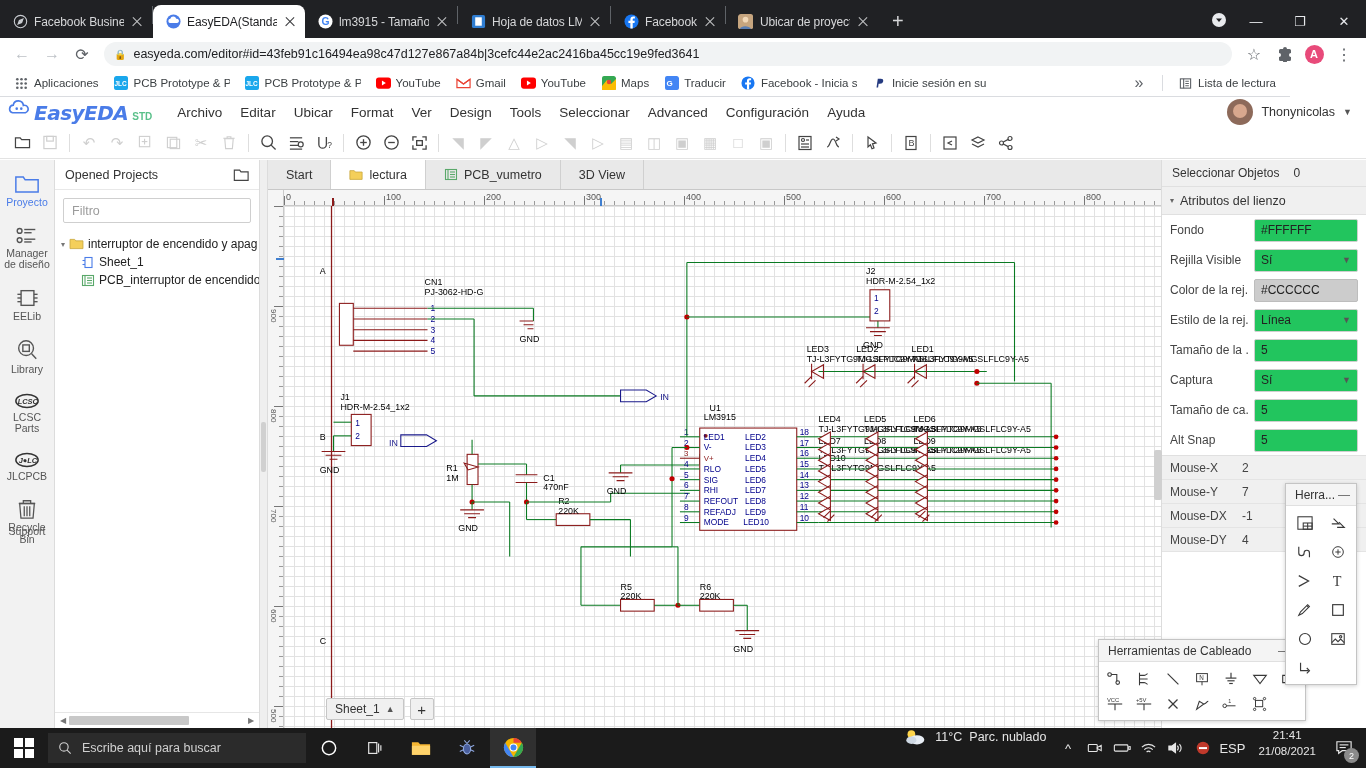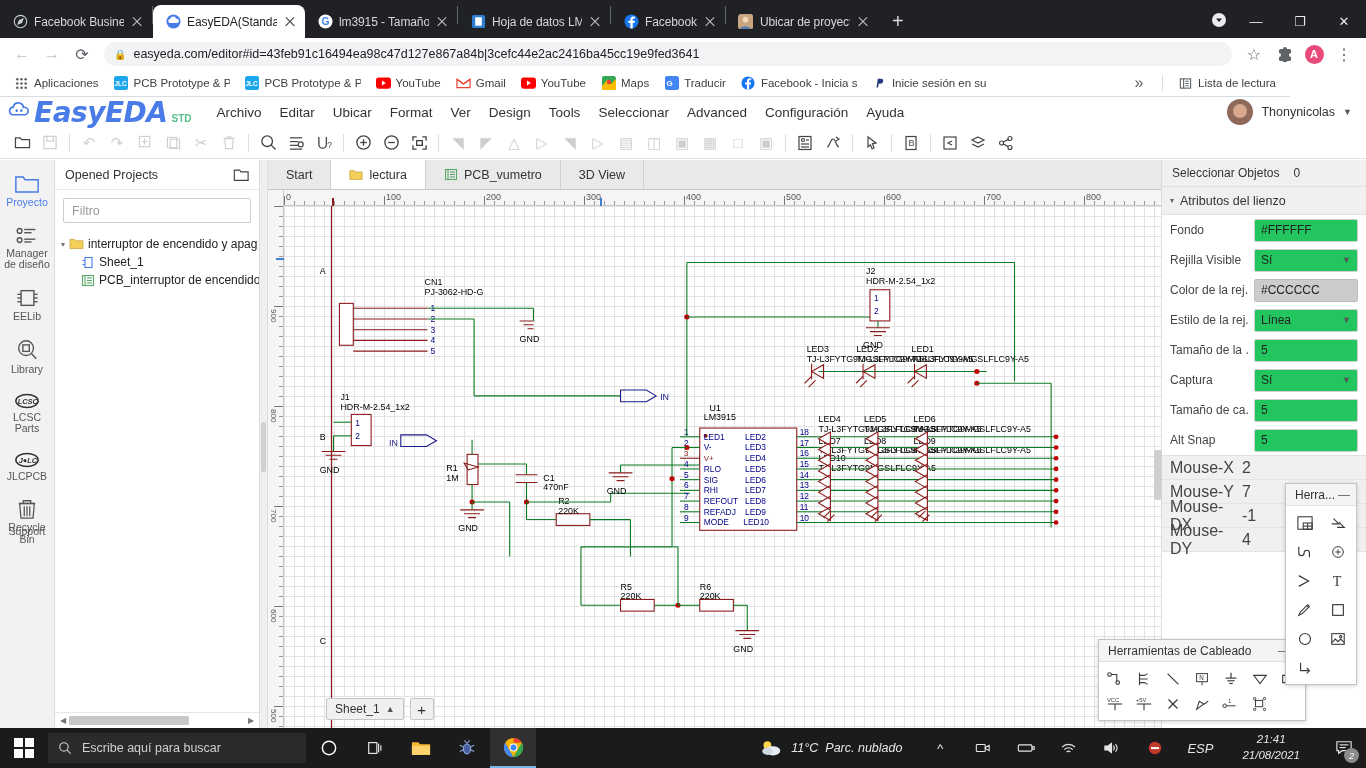--- a/index.html
+++ b/index.html
@@ -73,21 +73,21 @@
   .bm-sep { width:1px;height:16px;background:#dadce0;margin:0 6px; }
 
   
   .eda { position:absolute; left:0; top:97px; width:1366px; height:631px; background:#fff; }
 
   .eda-menubar { height:30px; display:flex; align-items:center; padding:0 8px; background:#fff; }
   .logo { display:flex; align-items:baseline; gap:4px; margin-right:16px; }
   .logo-mark { color:#4a7ce8; font-size:20px; line-height:1; }
   .logo-text {
     font-family:"DejaVu Sans", sans-serif; font-weight:bold; font-style:italic;
-    font-size:28px; color:#4a7ce8; letter-spacing:-0.5px;
+    font-size:20px; color:#4a7ce8; letter-spacing:-0.5px;
   }
   .logo-std { font-size:10px; color:#5ac08a; font-weight:bold; }
   .menu-item { padding:4px 9px; font-size:13.5px; color:#333; white-space:nowrap; }
   .user-box { margin-left:auto; display:flex; align-items:center; gap:8px; padding-right:6px; }
   .user-av { width:26px;height:26px;border-radius:50%;background:#8d6a5a; overflow:hidden; position:relative;}
   .user-av::after{content:"";position:absolute;left:6px;top:5px;width:14px;height:14px;border-radius:50%;background:#d8a88e;}
   .user-name { font-size:12.5px; color:#333; }
 
   .eda-toolbar {
     height:32px; display:flex; align-items:center; gap:0px; padding:0 8px;
@@ -161,40 +161,40 @@
     border-bottom:1px solid #e0e0e0;font-size:12.5px;color:#333;}
   .rp-row { height:30px;display:flex;align-items:center;padding:0 8px;gap:6px;}
   .rp-label { width:78px;font-size:12px;color:#444;white-space:nowrap;overflow:hidden;}
   .rp-field { flex:1 1 auto;height:23px;border:1px solid #cfcfcf;border-radius:2px;background:#22c55e;
     display:flex;align-items:center;padding:0 6px;font-size:12px;color:#222;}
   .rp-field.sel { background:#cccccc; border-color:#bdbdbd; }
   .rp-field.select { justify-content:space-between; }
   .rp-field .chev { color:#555;font-size:9px; }
   .rp-mouse { border-top:1px solid #e0e0e0; }
   .rp-mrow { height:24px;display:flex;align-items:center;padding:0 8px;background:#f0f0f0;
-    border-bottom:1px solid #e4e4e4;font-size:16px;color:#444;}
+    border-bottom:1px solid #e4e4e4;font-size:12px;color:#444;}
   .rp-mrow .k { width:72px; }
   .rp-collapse{position:absolute;left:-8px;top:290px;width:8px;height:50px;background:#d0d0d0;border-radius:2px;}
 
   
   .palette { position:absolute; background:#fff; border:1px solid #c4c4c4; box-shadow:0 1px 4px rgba(0,0,0,.18); z-index:20;}
   .pal-head { height:22px;display:flex;align-items:center;justify-content:space-between;
     padding:0 6px 0 9px;background:#f4f4f4;border-bottom:1px solid #e0e0e0;font-size:12px;color:#333;}
   .pal-head .ctrls { display:flex;gap:5px;color:#666;font-size:12px; }
   .pal-grid { display:grid; padding:4px 2px; }
   .pal-ico { display:flex;align-items:center;justify-content:center;color:#3a3a3a;font-size:14px;height:25px;}
 
   
   .taskbar { position:absolute;left:0;bottom:0;width:1366px;height:40px;background:#1b1b1b;display:flex;align-items:center;}
   .tb-start{width:48px;height:40px;display:flex;align-items:center;justify-content:center;}
   .tb-search{width:258px;height:30px;background:#2b2b2b;display:flex;align-items:center;gap:10px;padding:0 10px;
     color:#d0d0d0;font-size:12.5px;}
   .tb-appico{width:46px;height:40px;display:flex;align-items:center;justify-content:center;color:#e6e6e6;font-size:16px;}
   .tb-appico.active{background:#303030;border-bottom:2px solid #76b9ed;}
-  .tray{margin-left:auto;display:flex;align-items:center;gap:16px;color:#e6e6e6;font-size:12px;padding-right:4px;font-style:italic;}
+  .tray{margin-left:auto;display:flex;align-items:flex-start;gap:0;color:#e6e6e6;font-size:12px;padding-right:4px;}
   .tray-ico{width:27px;height:40px;display:flex;align-items:center;justify-content:center;font-size:13px;}
   .clock{display:flex;flex-direction:column;align-items:center;justify-content:center;font-size:11.5px;line-height:1.35;padding:0 10px;}
   .notif{width:36px;height:40px;display:flex;align-items:center;justify-content:center;position:relative;}
   .notif .badge{position:absolute;right:3px;bottom:5px;width:15px;height:15px;border-radius:50%;
     background:#8a8a8a;color:#fff;font-size:9px;display:flex;align-items:center;justify-content:center;}
   .weather{display:flex;align-items:center;gap:7px;font-size:12.5px;padding:0 8px 0 14px;}
   svg{display:block;}
 </style>
 </head>
 <body>

